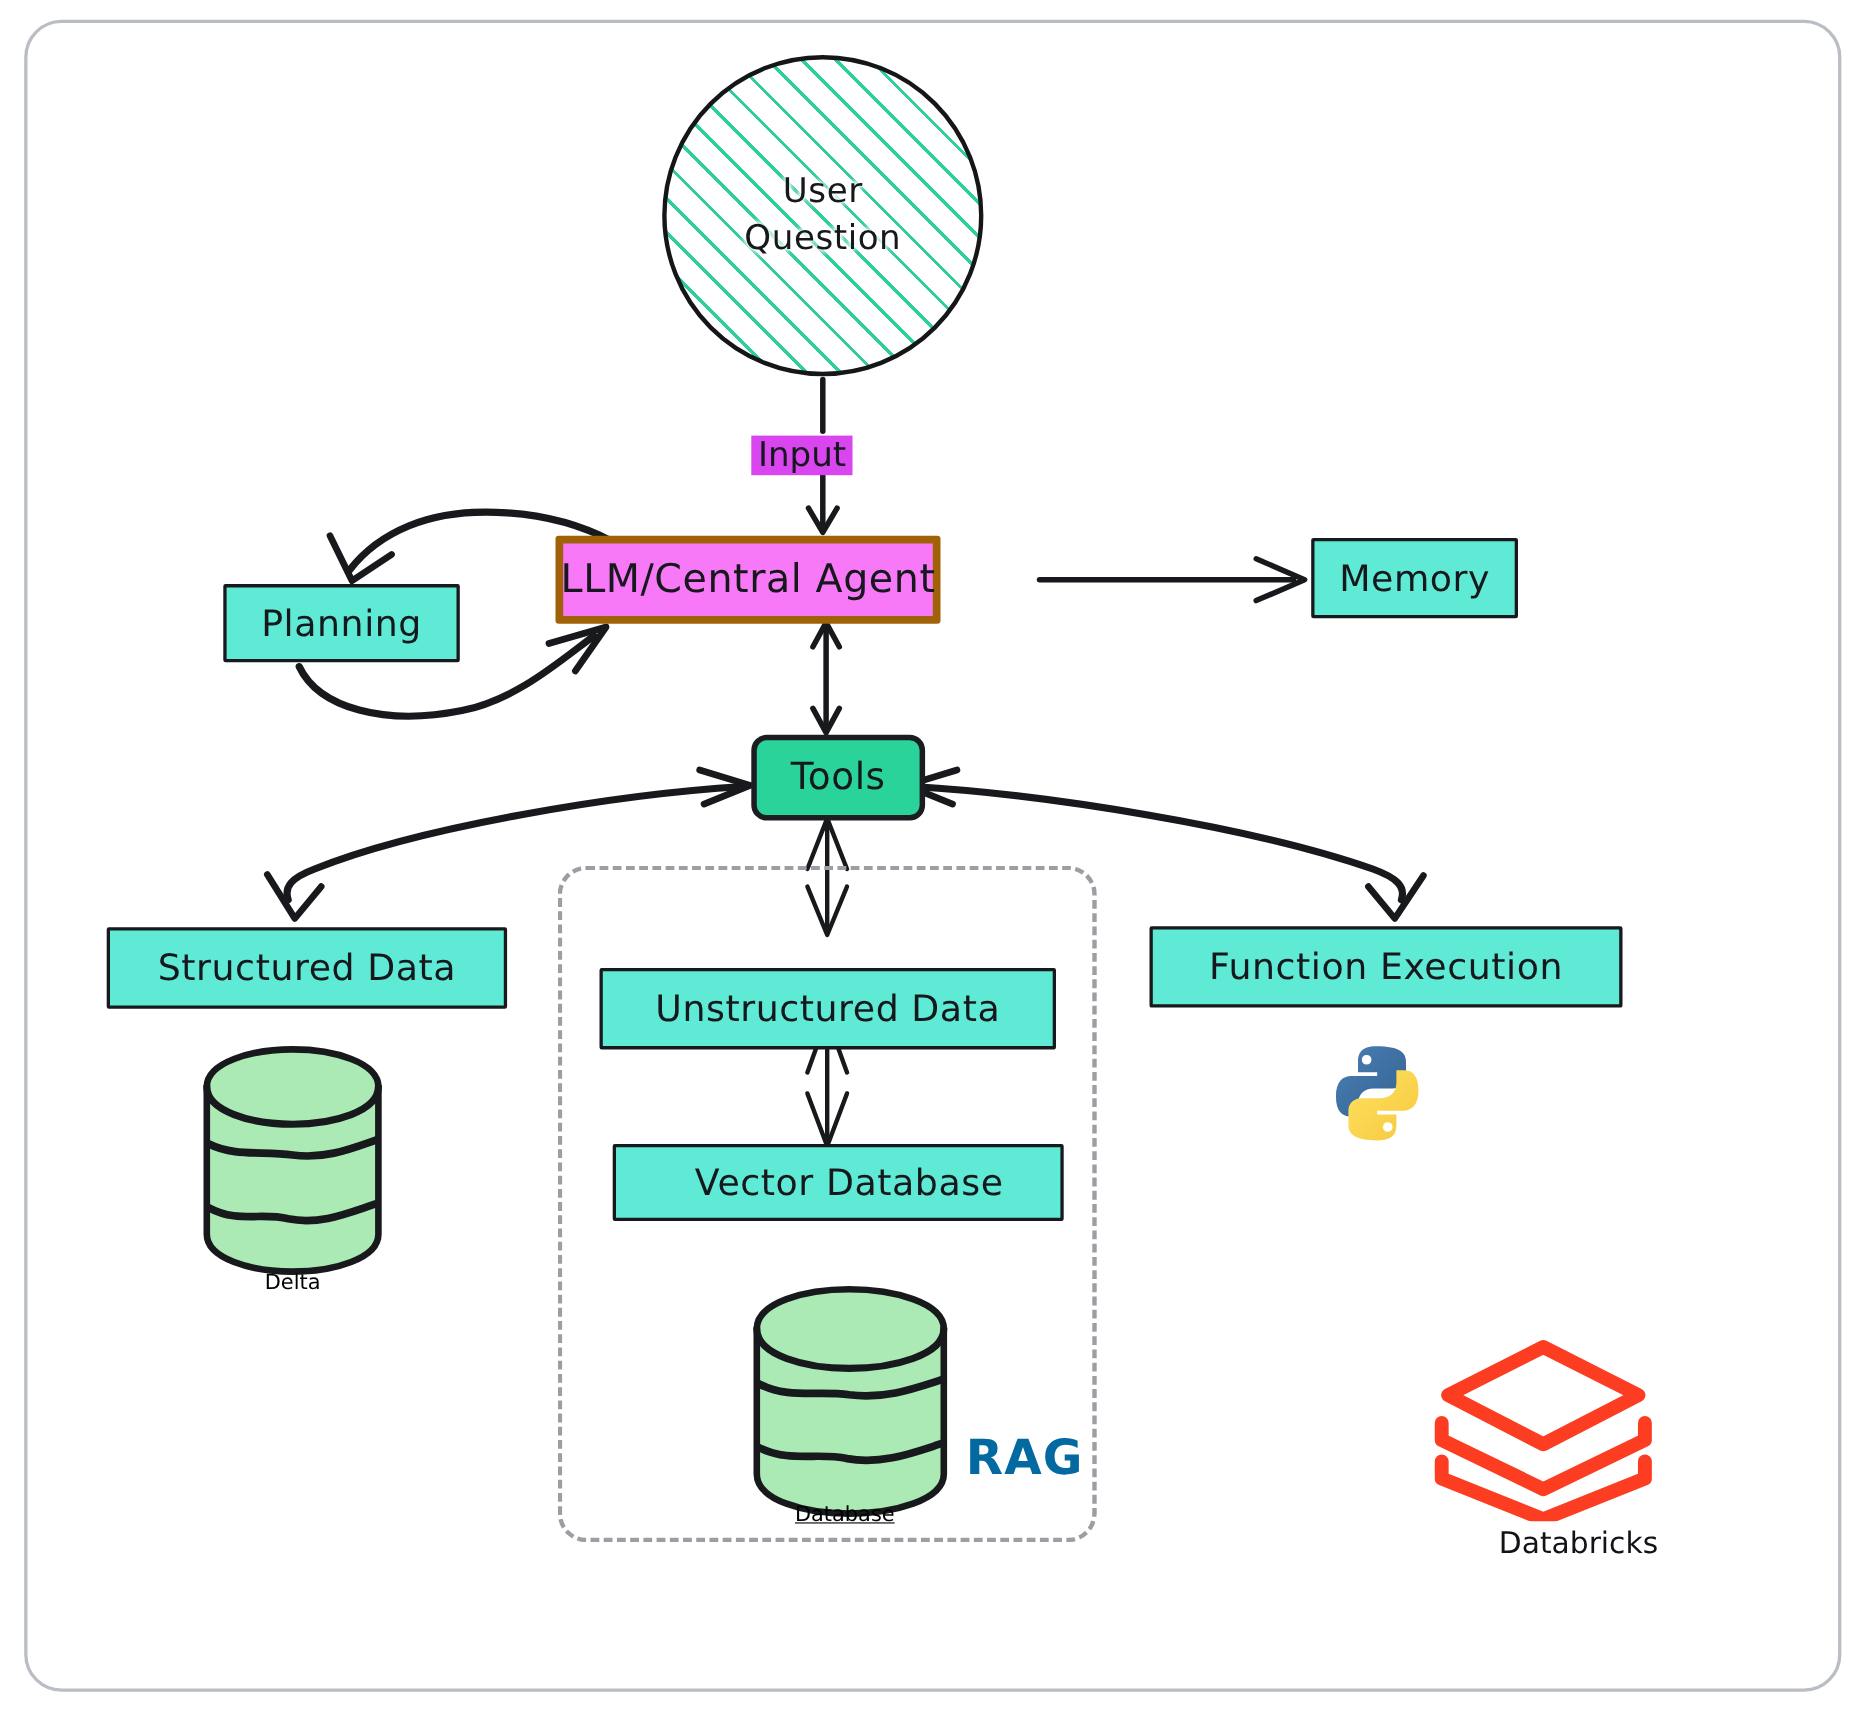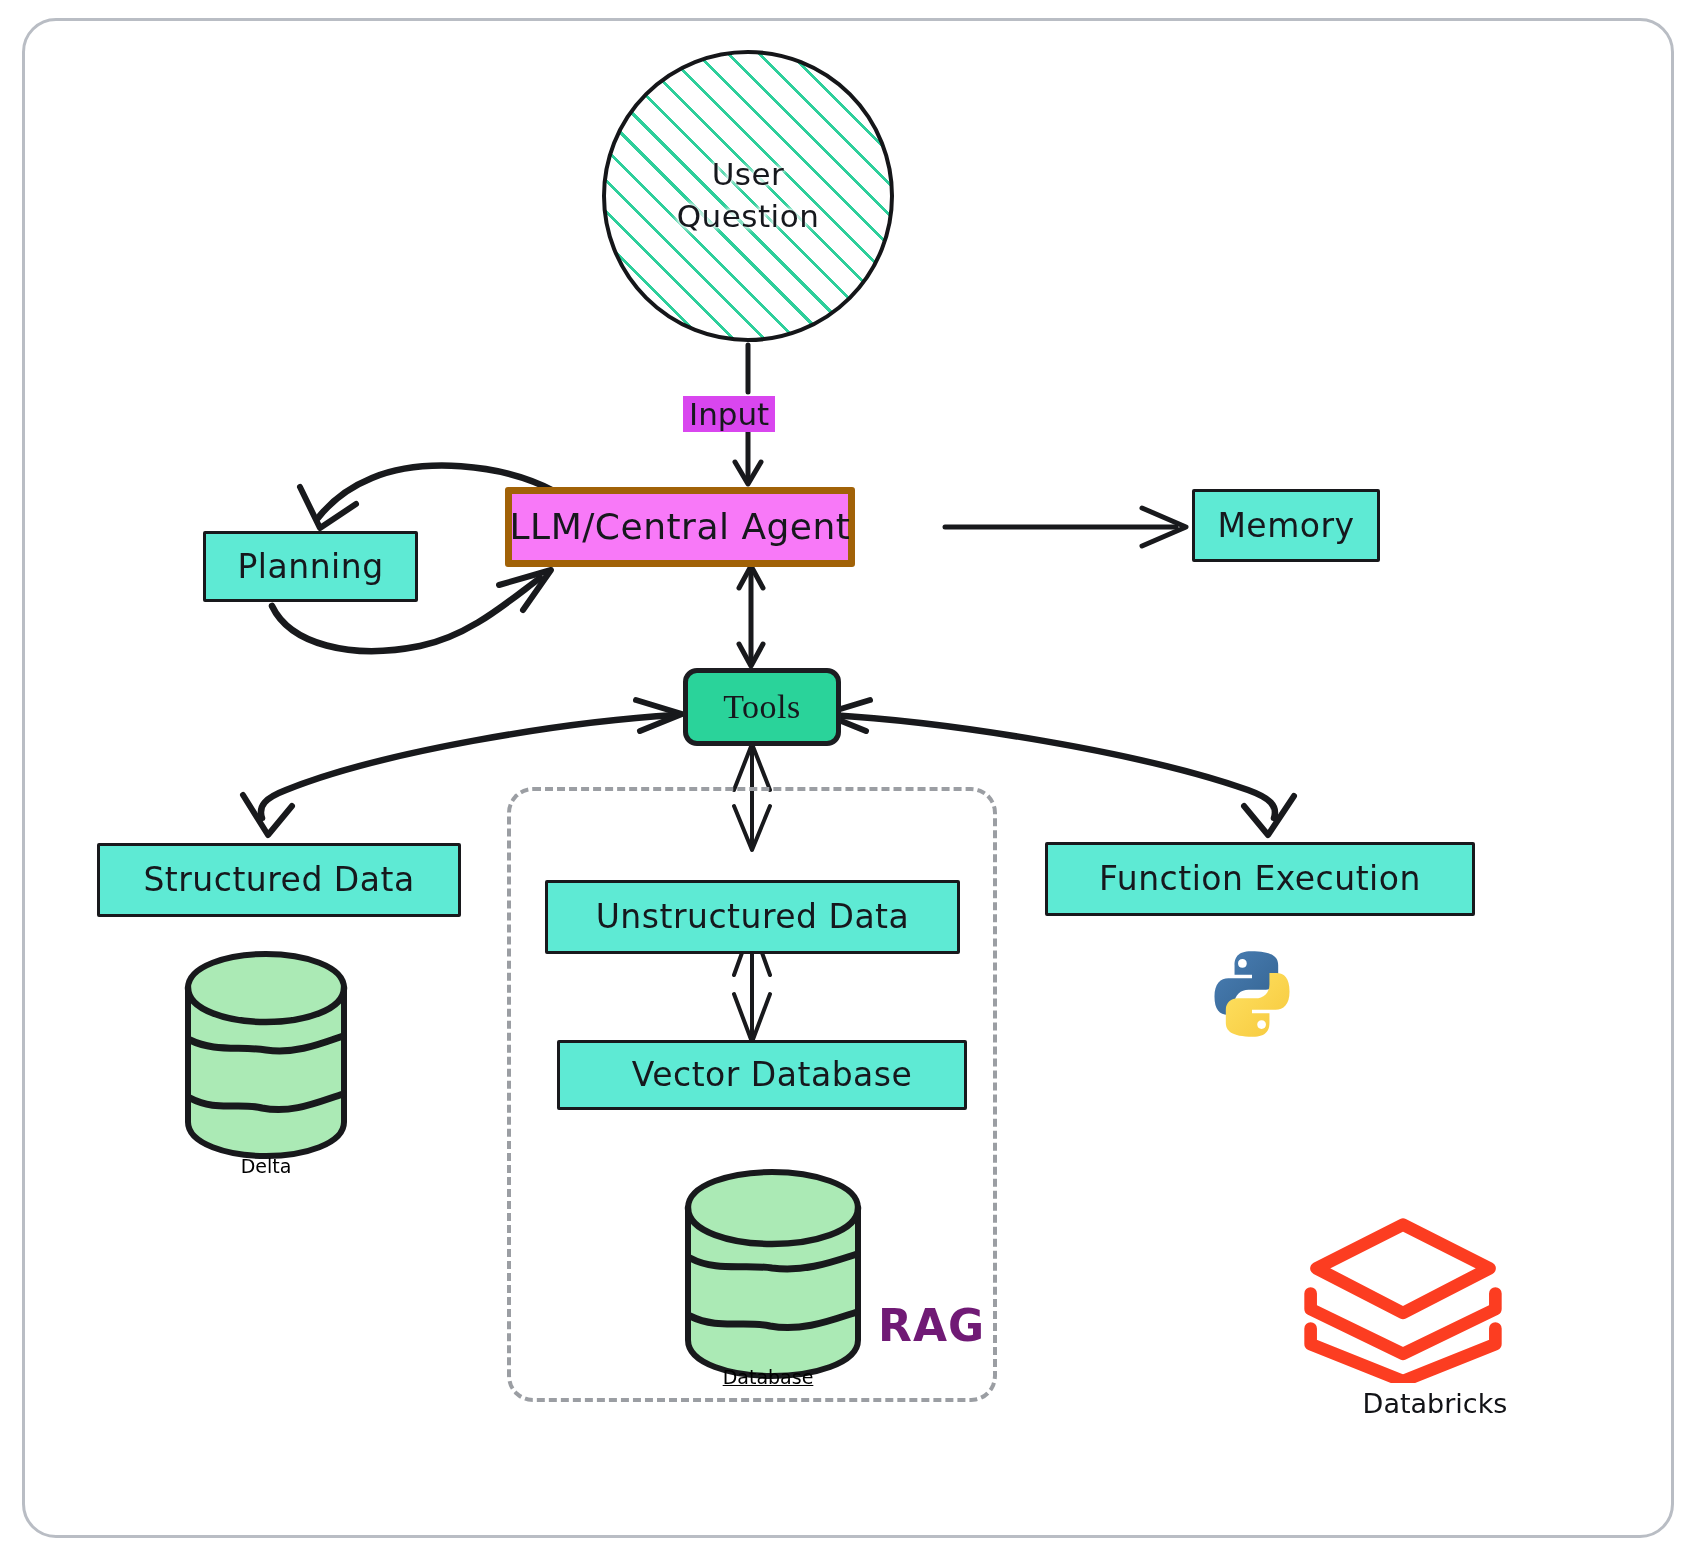--- a/index.html
+++ b/index.html
@@ -99,21 +99,20 @@
     height: 73px;
   }
   #tools {
     left: 683px;
     top: 668px;
     width: 158px;
     height: 78px;
     background: #2ad39a;
     border: 5px solid #1c1d21;
     border-radius: 14px;
-    font-family: Liberation Serif, serif;
   }
   #tools .label-txt { font-size: 34px; }
   #structured-data {
     left: 97px;
     top: 843px;
     width: 364px;
     height: 74px;
   }
   #unstructured-data {
     left: 545px;
@@ -145,21 +144,21 @@
     border-radius: 26px;
     box-sizing: border-box;
     background: transparent;
   }
   #rag-label {
     position: absolute;
     left: 878px;
     top: 1300px;
     font-size: 44px;
     font-weight: bold;
-    color: #701a75;
+    color: #0369a1;
     letter-spacing: 1px;
   }
   .edge-label {
     position: absolute;
     font-size: 31px;
     color: #16181d;
     background: #d946ef;
     padding: 0 6px;
     white-space: nowrap;
   }

